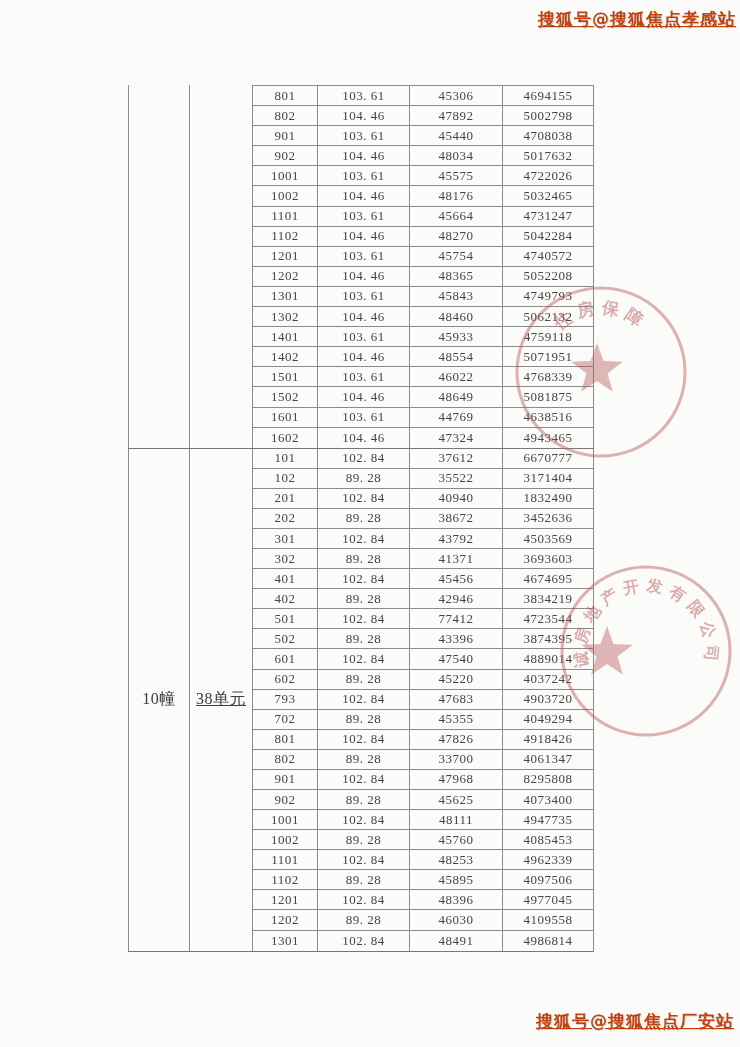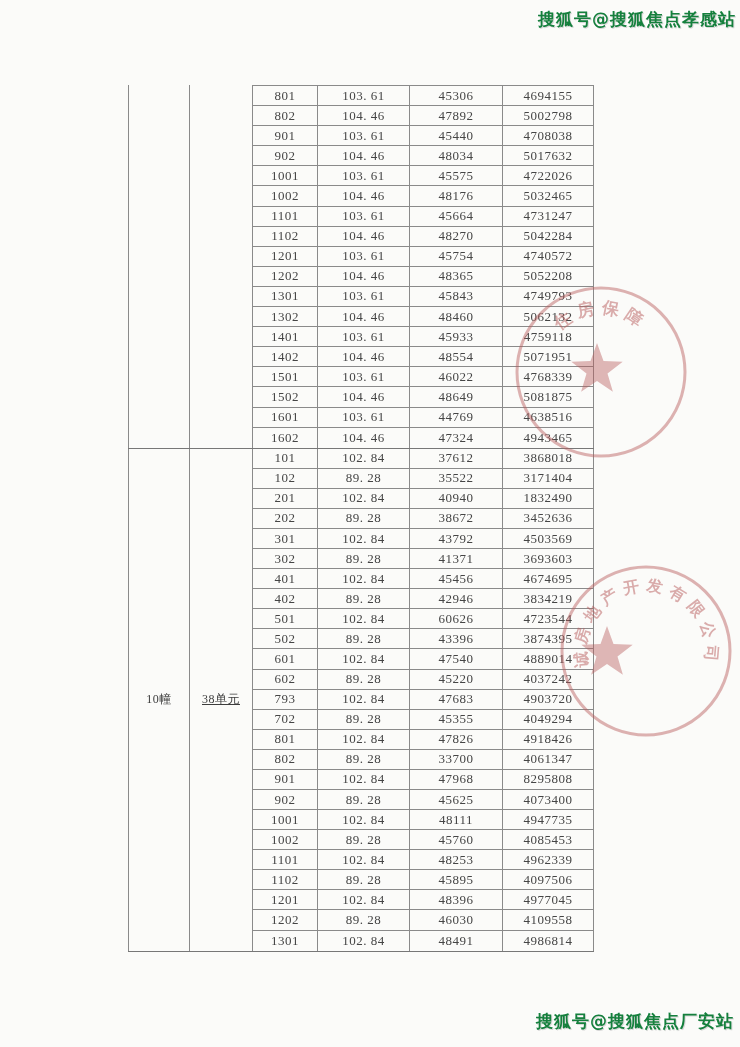--- a/index.html
+++ b/index.html
@@ -5,36 +5,37 @@
   html,body{margin:0;padding:0;}
   body{
     width:740px;height:1047px;position:relative;overflow:hidden;
     background:#fbfbf9;
     font-family:"Liberation Serif","DejaVu Serif",serif;
   }
   .watermark{
     position:absolute;
     font-family:"DejaVu Sans","Liberation Sans",sans-serif;
     font-weight:bold;font-size:17px;letter-spacing:1px;
-    color:#15803d;
+    color:#c2410c;
     text-shadow:1px 1px 0 #d8d8d8, -1px -1px 0 #ffffff;
+    text-decoration:underline;
   }
   .watermark.top{top:8px;right:4px;}
   .watermark.bottom{bottom:14px;right:6px;text-align:center;}
 
   .price-table{
     position:absolute;left:120px;top:85px;width:474px;
     box-sizing:border-box;
     color:#454545;font-size:13px;letter-spacing:0.5px;padding-left:8px;
   }
   .price-table *{box-sizing:border-box;}
   .section{display:flex;border-bottom:1px solid #777;}
   .merge{
     display:flex;align-items:center;justify-content:center;
-    font-size:12px;color:#3d3d3d;
+    font-size:16px;color:#3d3d3d;
   }
   .merge.building{width:62px;border-left:1px solid #8a8a8a;border-right:1px solid #8a8a8a;}
   .merge.unit{width:63px;border-right:1px solid #8a8a8a;text-decoration:underline;}
   .rows{flex:1;}
   .sec-upper .rows{border-top:1px solid #8a8a8a;}
   .row{display:flex;}
   .sec-upper .row{height:20.1px;}
   .sec-lower .row{height:20.08px;}
   .row:not(:last-child){border-bottom:1px solid #8a8a8a;}
   .c{
@@ -196,21 +197,21 @@
 
   <div class="section sec-lower">
     <div class="merge building">10幢</div>
     <div class="merge unit">38单元</div>
     <div class="rows">
 
         <div class="row">
           <div class="c c-room">101</div>
           <div class="c c-area">102. 84</div>
           <div class="c c-price">37612</div>
-          <div class="c c-total">3868018</div>
+          <div class="c c-total">6670777</div>
         </div>
 
         <div class="row">
           <div class="c c-room">102</div>
           <div class="c c-area">89. 28</div>
           <div class="c c-price">35522</div>
           <div class="c c-total">3171404</div>
         </div>
 
         <div class="row">
@@ -251,21 +252,21 @@
         <div class="row">
           <div class="c c-room">402</div>
           <div class="c c-area">89. 28</div>
           <div class="c c-price">42946</div>
           <div class="c c-total">3834219</div>
         </div>
 
         <div class="row">
           <div class="c c-room">501</div>
           <div class="c c-area">102. 84</div>
-          <div class="c c-price">60626</div>
+          <div class="c c-price">77412</div>
           <div class="c c-total">4723544</div>
         </div>
 
         <div class="row">
           <div class="c c-room">502</div>
           <div class="c c-area">89. 28</div>
           <div class="c c-price">43396</div>
           <div class="c c-total">3874395</div>
         </div>
 

